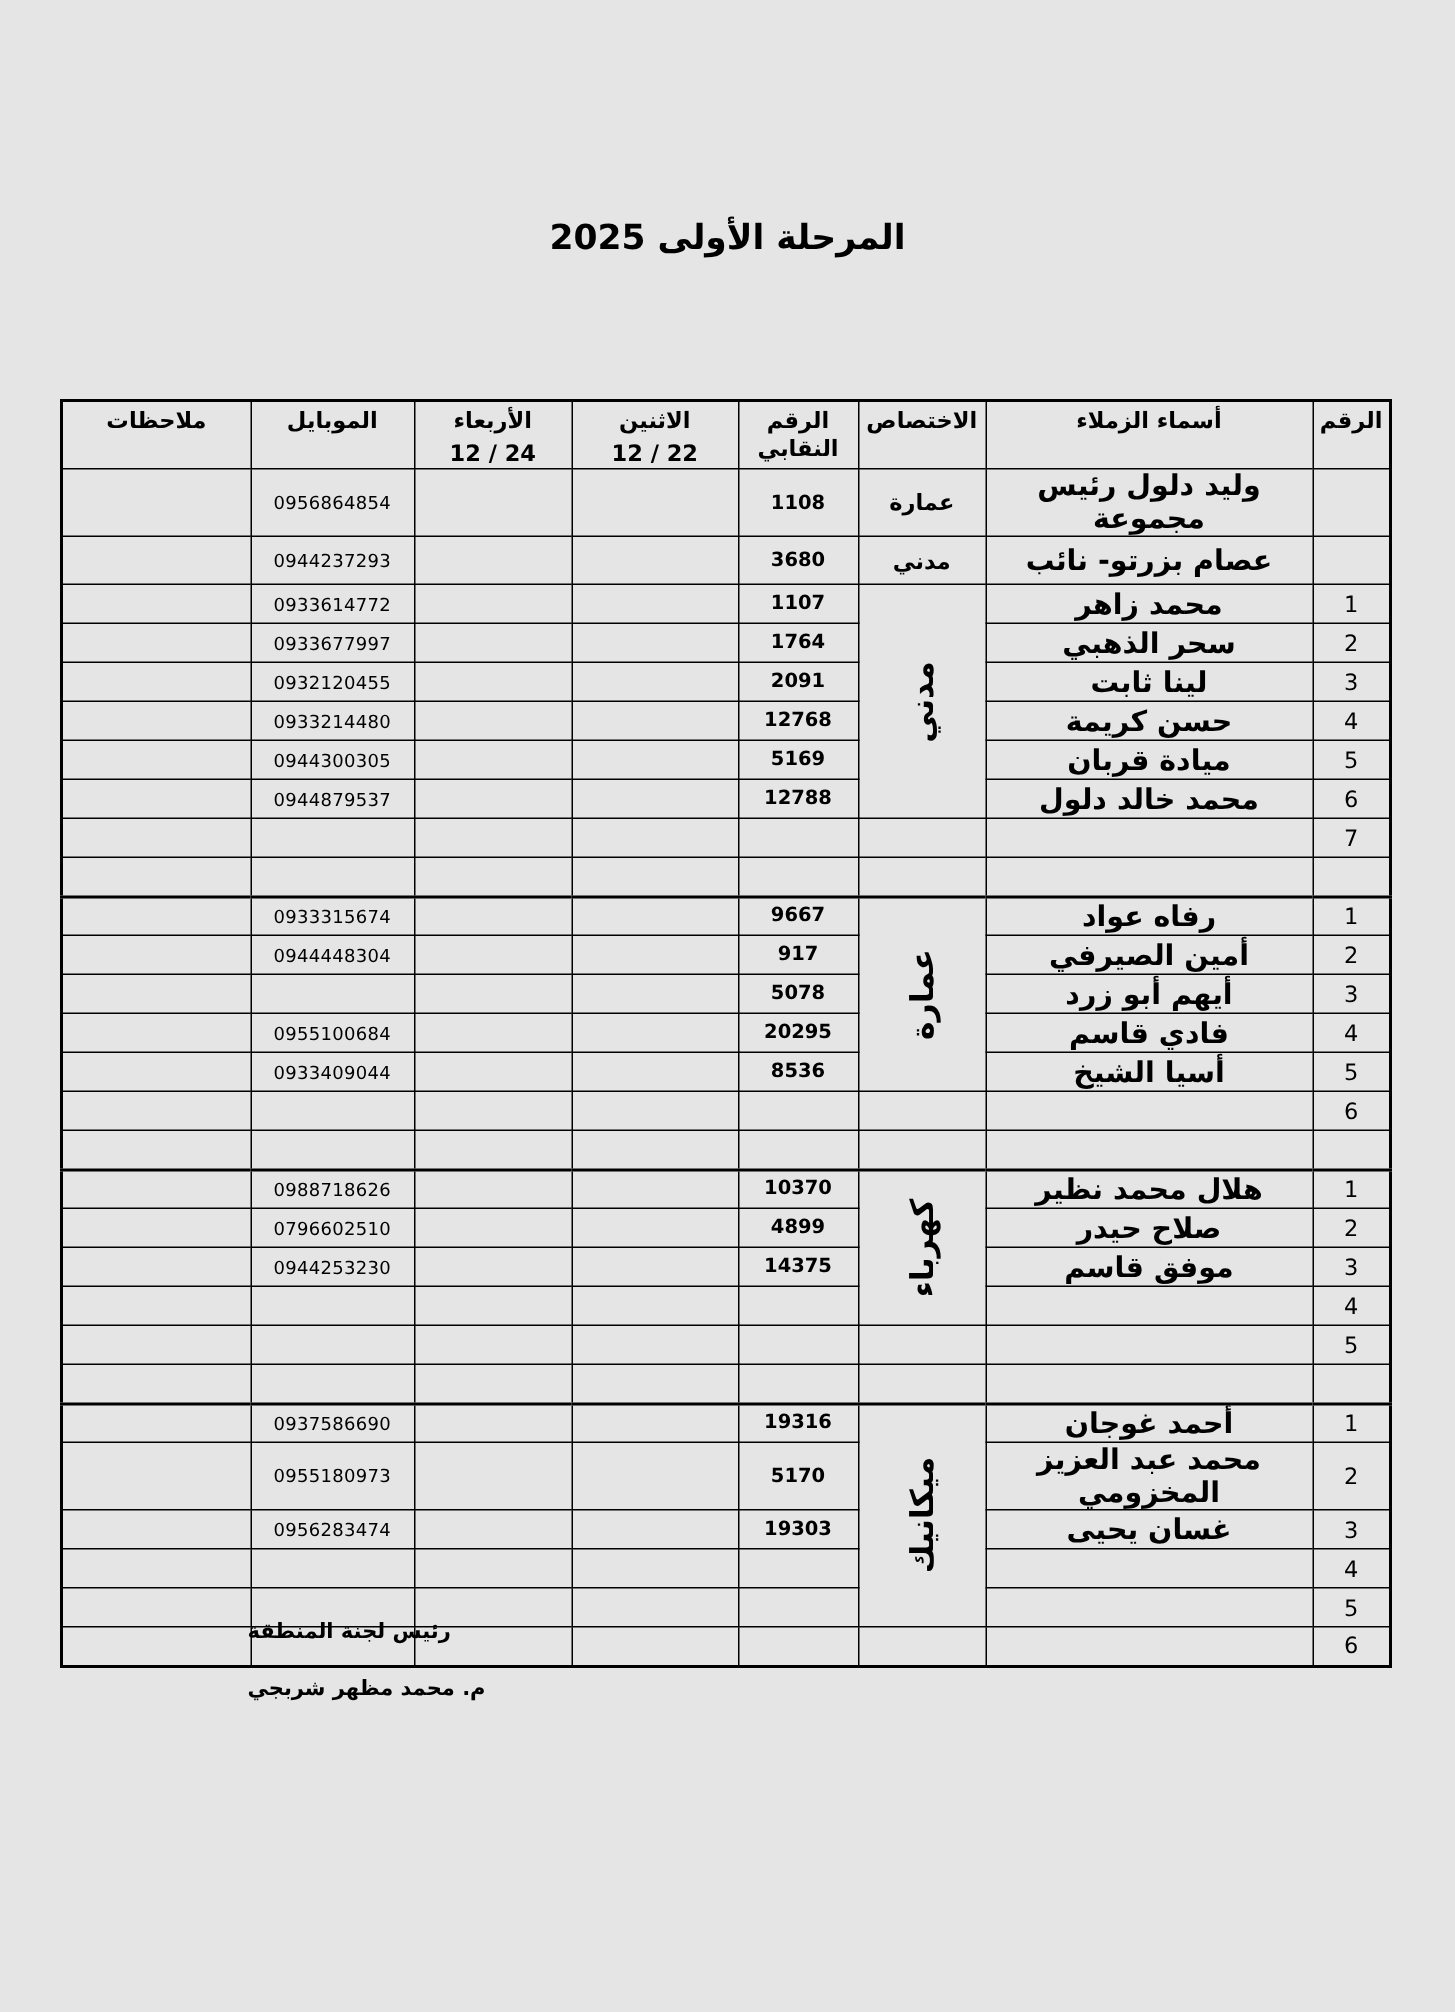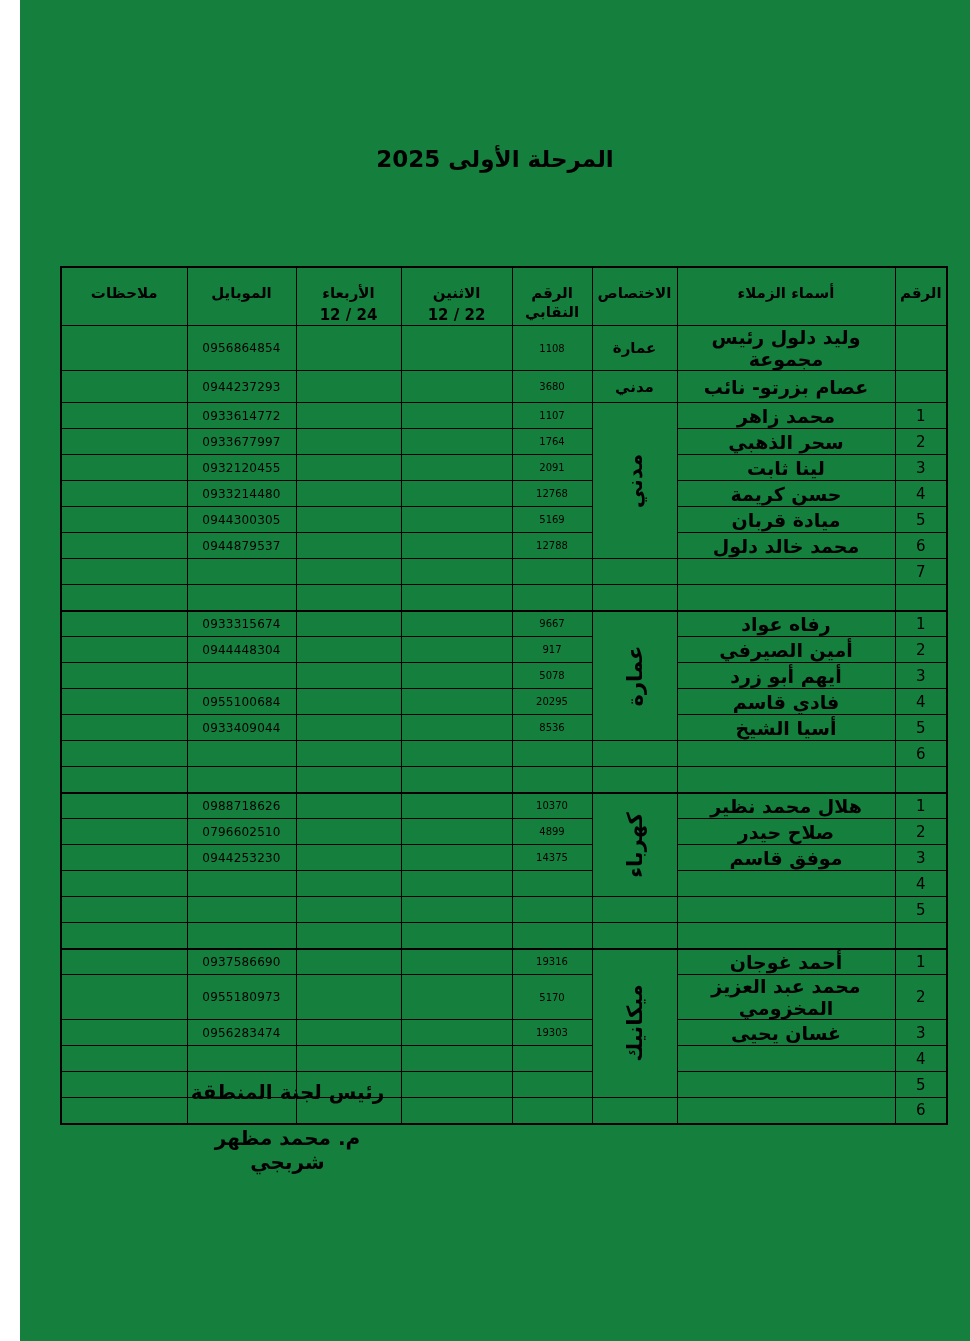--- a/index.html
+++ b/index.html
@@ -1,21 +1,21 @@
 <!DOCTYPE html>
 <html><head>
 <meta charset="utf-8">
 <style>
   * { margin:0; padding:0; box-sizing:border-box; }
   html,body { background:#ffffff; }
   body {
     width:970px; height:1341px; position:relative;
     font-family:"DejaVu Sans", sans-serif; color:#000;
   }
-  .page { position:absolute; inset:0; background:#15803d;margin-left:20px; }
+  .page { position:absolute; inset:0; background:#e5e5e5; }
 
   .title {
     position:absolute; top:146px; left:0; width:100%;
     text-align:center; font-size:23px; font-weight:bold;
   }
   .subtitle {
     position:absolute; top:207px; left:0; width:100%;
     text-align:center; font-size:19px; font-weight:400;
   }
   .subtitle .num { font-weight:bold; font-size:20px; }
@@ -24,43 +24,43 @@
     position:absolute; top:266px; left:40px; width:888px;
     border-collapse:collapse; table-layout:fixed;
     border:2px solid #000;
   }
   .sheet th, .sheet td {
     border:1px solid #000; padding:0 3px; overflow:hidden;
     vertical-align:middle; text-align:center;
   }
   .sheet thead tr { height:44px; }
   .sheet thead th {
-    vertical-align:top; padding-top:16px;
+    vertical-align:top; padding-top:3px;
     font-size:15px; font-weight:bold; line-height:19px;
   }
   .r-lead { height:32px; }
   .r-data, .r-sep { height:26px; }
   tr.sec-start td { border-top:2px solid #000; }
 
   .c-num   { font-size:15px; font-weight:400; }
   .c-name  { font-size:19px; font-weight:bold; }
   .c-spec  { font-size:15px; font-weight:bold; }
-  .c-union { font-size:10px; font-weight:400; }
+  .c-union { font-size:13px; font-weight:700; }
   .c-mobile{ font-size:12px; font-weight:400; letter-spacing:0.2px; }
 
   .c-spec-vert { position:relative; }
   .c-spec-vert .vert {
     position:absolute; top:50%; left:50%;
     transform:translate(-50%,-50%) rotate(-90deg);
     transform-origin:center center;
     white-space:nowrap; font-weight:bold; font-size:21px; letter-spacing:1px;
   }
   .date-line { direction:ltr; font-weight:bold; margin-top:3px; }
 
-  .sig { position:absolute; text-align:center; font-weight:bold; font-size:20px; }
+  .sig { position:absolute; font-weight:bold; font-size:14px; }
   .sig .sig-name { margin-top:22px; }
   .sig-right { top:1080px; left:712px; width:190px; }
   .sig-left  { top:1080px; left:165px; width:205px; }
 </style>
 </head>
 <body>
 
 <div class="page">
 
   <div class="title" dir="rtl">المرحلة الأولى 2025</div>

